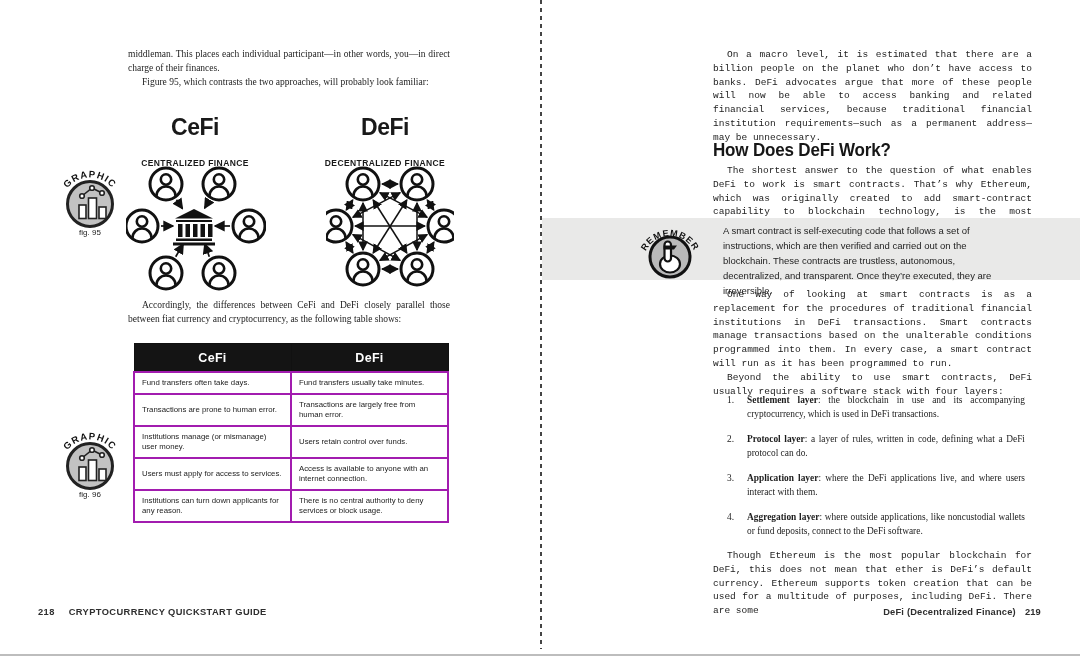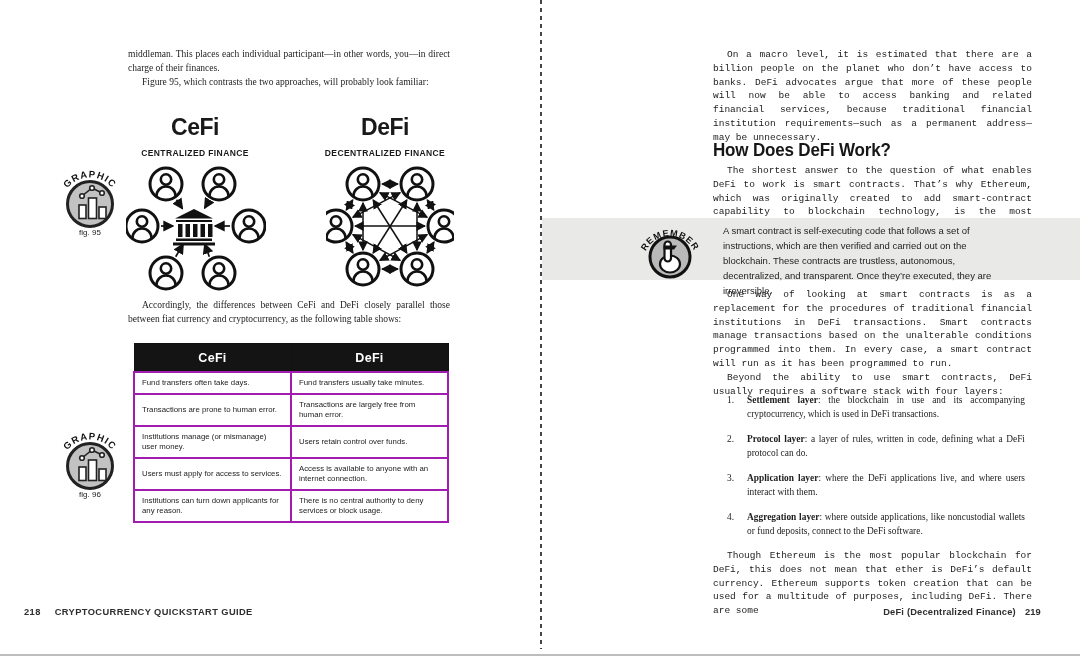--- a/index.html
+++ b/index.html
@@ -14,41 +14,41 @@
   .bodytext{font-size:9.5px;line-height:13.8px;text-align:justify;hyphens:none;}
   .ind{text-indent:14px;}
   
   .divider{left:540px;top:0;width:2px;height:649px;
     background:repeating-linear-gradient(to bottom,#454545 0 4px,transparent 4px 8px);}
   .bottom-edge{left:0;top:654px;width:1080px;height:2px;background:#bdbdbd;}
   
   .lp-text{left:128px;top:48px;width:322px;}
   .fig-head{width:170px;text-align:center;font-family:"Liberation Sans",sans-serif;}
   .fig-head .big{font-size:23px;font-weight:bold;letter-spacing:-0.5px;color:#191919;}
-  .fig-head .sub{font-size:8.5px;font-weight:bold;letter-spacing:0.4px;margin-top:7px;color:#191919;}
+  .fig-head .sub{font-size:8.5px;font-weight:bold;letter-spacing:0.4px;margin-top:17px;color:#191919;}
   .head-cefi{left:110px;top:114px;}
   .head-defi{left:300px;top:114px;}
   .accordingly{left:128px;top:299px;width:322px;}
   
   .cmp-table-wrap{left:133px;top:343px;width:316px;}
   table.cmp{border-collapse:collapse;width:316px;table-layout:fixed;
     font-family:"Liberation Sans",sans-serif;font-size:7.8px;line-height:10px;color:#222;}
   table.cmp th{
     background:#141414;color:#fff;font-size:12.5px;font-weight:bold;letter-spacing:0.3px;
     height:25px;text-align:center;border:1px solid #111;}
   table.cmp td{border:2px solid #a21caf;padding:5px 7px;vertical-align:middle;}
   
   .badge{width:64px;text-align:center;}
   .badge .figlabel{font-family:"Liberation Sans",sans-serif;font-size:8px;color:#222;margin-top:-2px;}
   .badge95{left:58px;top:158px;}
   .badge96{left:58px;top:420px;}
   
   .footer{font-family:"Liberation Sans",sans-serif;font-size:9.3px;font-weight:bold;
     letter-spacing:0.4px;color:#2e2e2e;display:flex;}
-  .footer-left{left:24px;top:607px;gap:14px;}
+  .footer-left{left:38px;top:607px;gap:14px;}
   .footer-right{right:39px;top:607px;gap:9px;letter-spacing:0.2px;}
   
   .rp-col{left:713px;width:319px;font-family:Liberation Mono, monospace;}
   .rp-p1{top:48px;}
   .rp-h2{left:713px;top:139px;margin:0;font-family:"Liberation Sans",sans-serif;
     font-size:18.5px;font-weight:bold;color:#161616;transform:scaleX(0.92);transform-origin:left;
     white-space:nowrap;letter-spacing:-0.2px;}
   .rp-p2{top:164px;}
   .rp-flow{top:288px;}
   .rp-p5{top:549px;}

